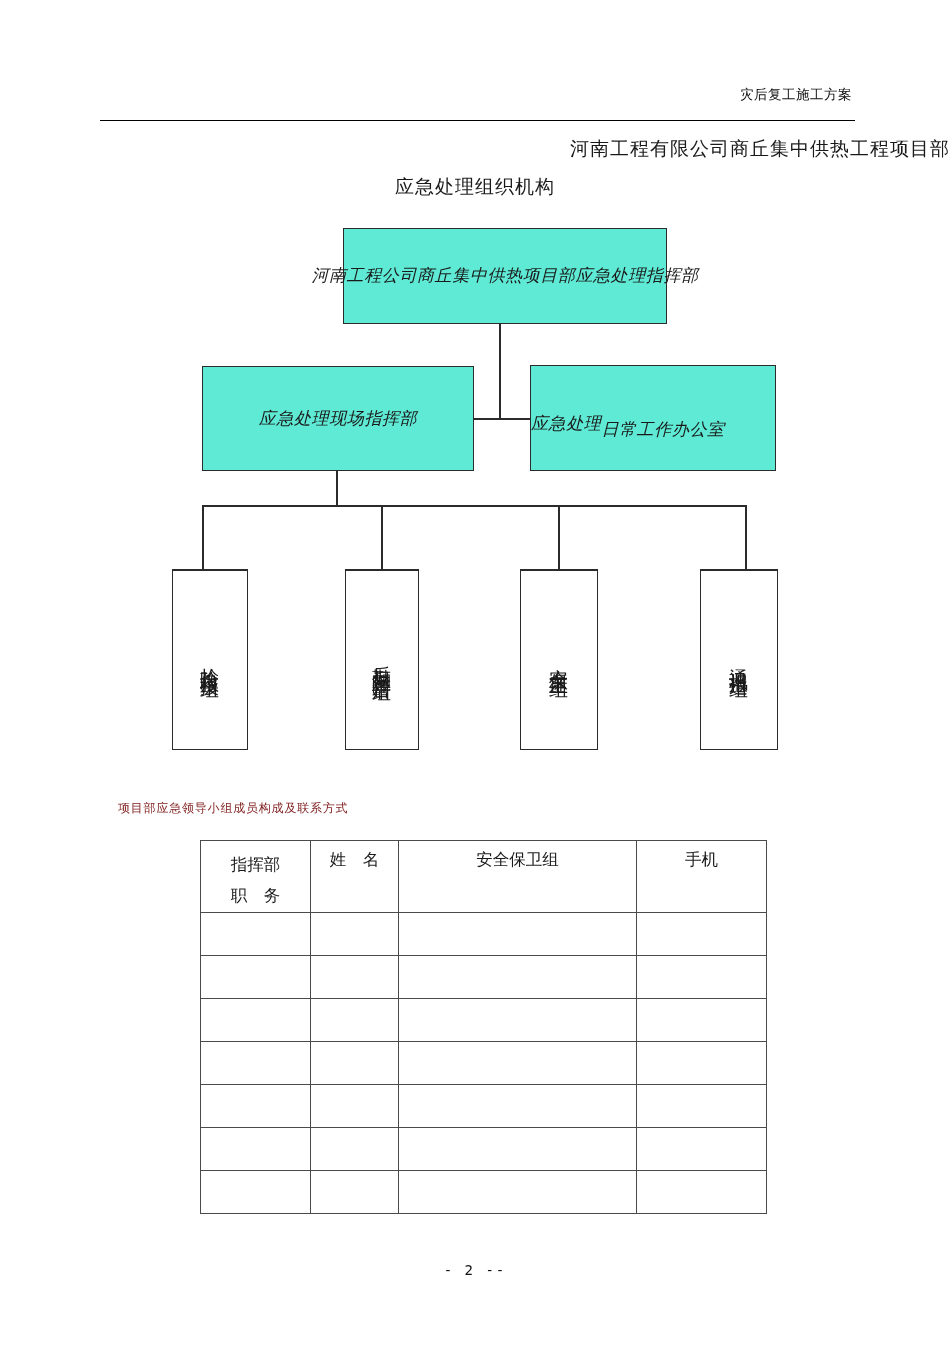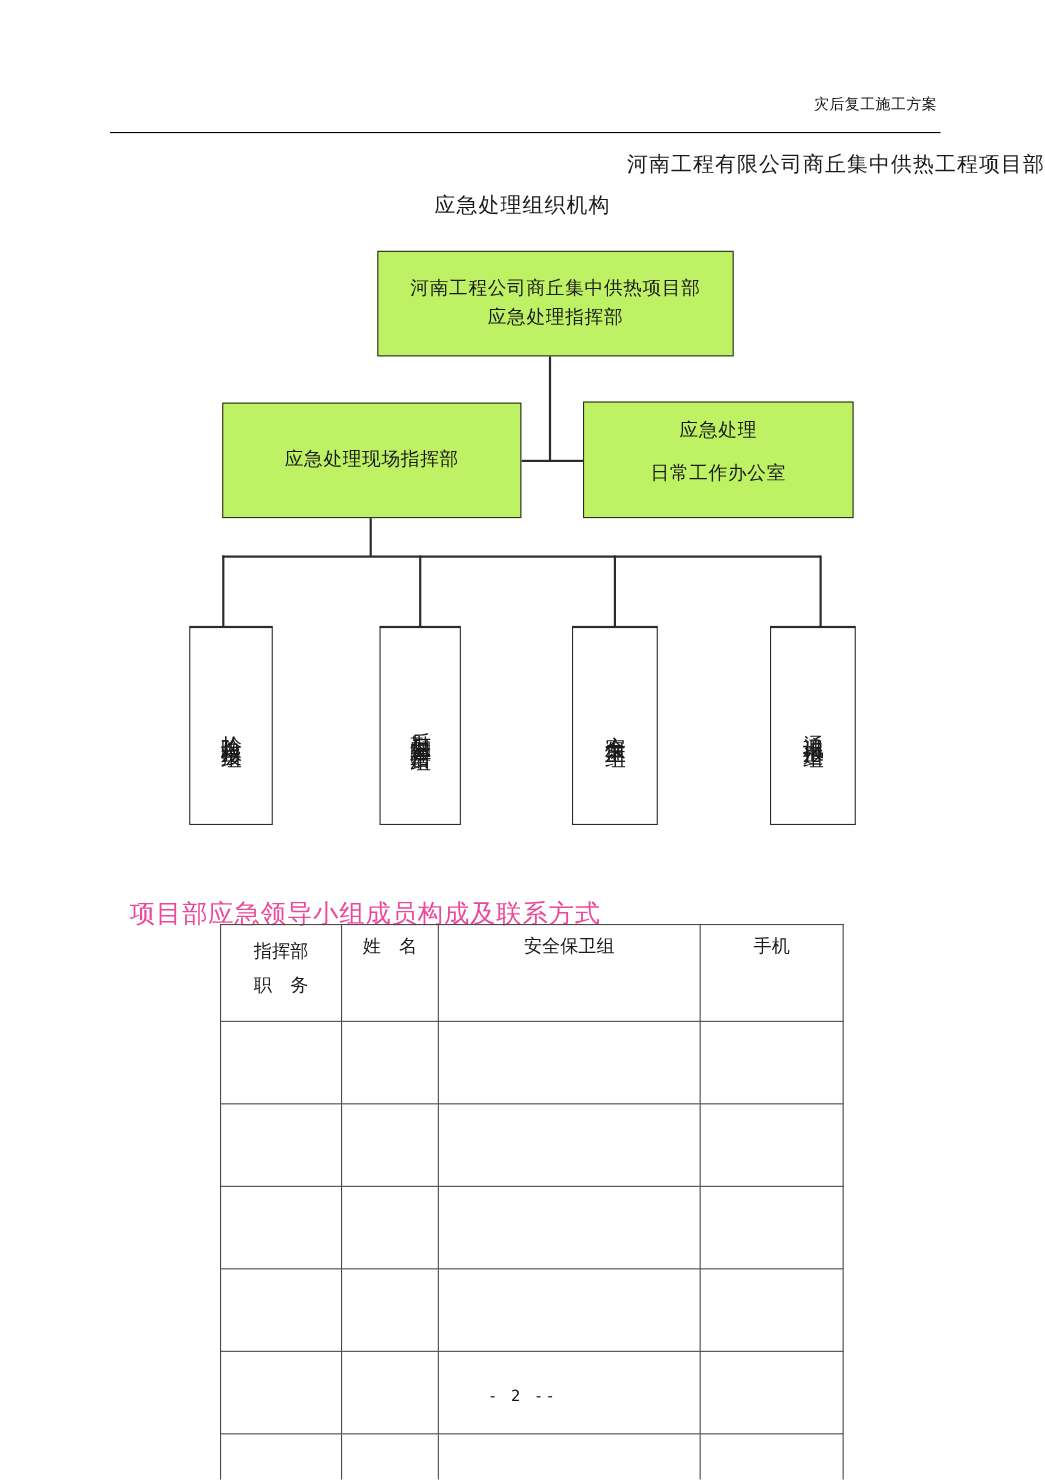--- a/index.html
+++ b/index.html
@@ -60,30 +60,31 @@
     position: absolute;
     left: 0;
     top: 0;
     width: 950px;
     height: 800px;
   }
   .node {
     position: absolute;
     box-sizing: border-box;
     border: 1.6px solid #2b2b2b;
-    background: #bef264;
+    background: #5eead4;
     display: flex;
-    flex-direction: column;
+    flex-direction: row;
     align-items: center;
     justify-content: center;
     font-size: 17px;
     letter-spacing: 0.6px;
     color: #1a1a1a;
     line-height: 1.6;
     text-align: center;
+    font-style: italic;
   }
   .node .nline { white-space: nowrap; }
 
   #node-root {
     left: 343px;
     top: 228px;
     width: 324px;
     height: 96px;
   }
   #node-site {
@@ -133,43 +134,42 @@
     background: #2b2b2b;
   }
   .ln.v { width: 1.6px; }
   .ln.h { height: 1.6px; }
 
   
   .section-heading {
     position: absolute;
     left: 118px;
     top: 800px;
-    font-size: 23px;
+    font-size: 12px;
     letter-spacing: 0.8px;
-    color: #ec4899;
+    color: #7f1d1d;
     white-space: nowrap;
-    margin-top: 15px;
   }
 
   table.roster {
     position: absolute;
     left: 200px;
     top: 840px;
     width: 566px;
     border-collapse: collapse;
     table-layout: fixed;
   }
   table.roster td {
     border: 1.3px solid #4a4a4a;
     height: 42px;
     font-size: 16.5px;
     color: #1a1a1a;
     text-align: center;
     vertical-align: middle;
-    padding: 16px;
+    padding: 0;
   }
   table.roster tr.head td {
     height: 62px;
     vertical-align: top;
     padding-top: 8px;
   }
   table.roster tr.head td.stack {
     line-height: 1.9;
     overflow: visible;
     white-space: nowrap;

